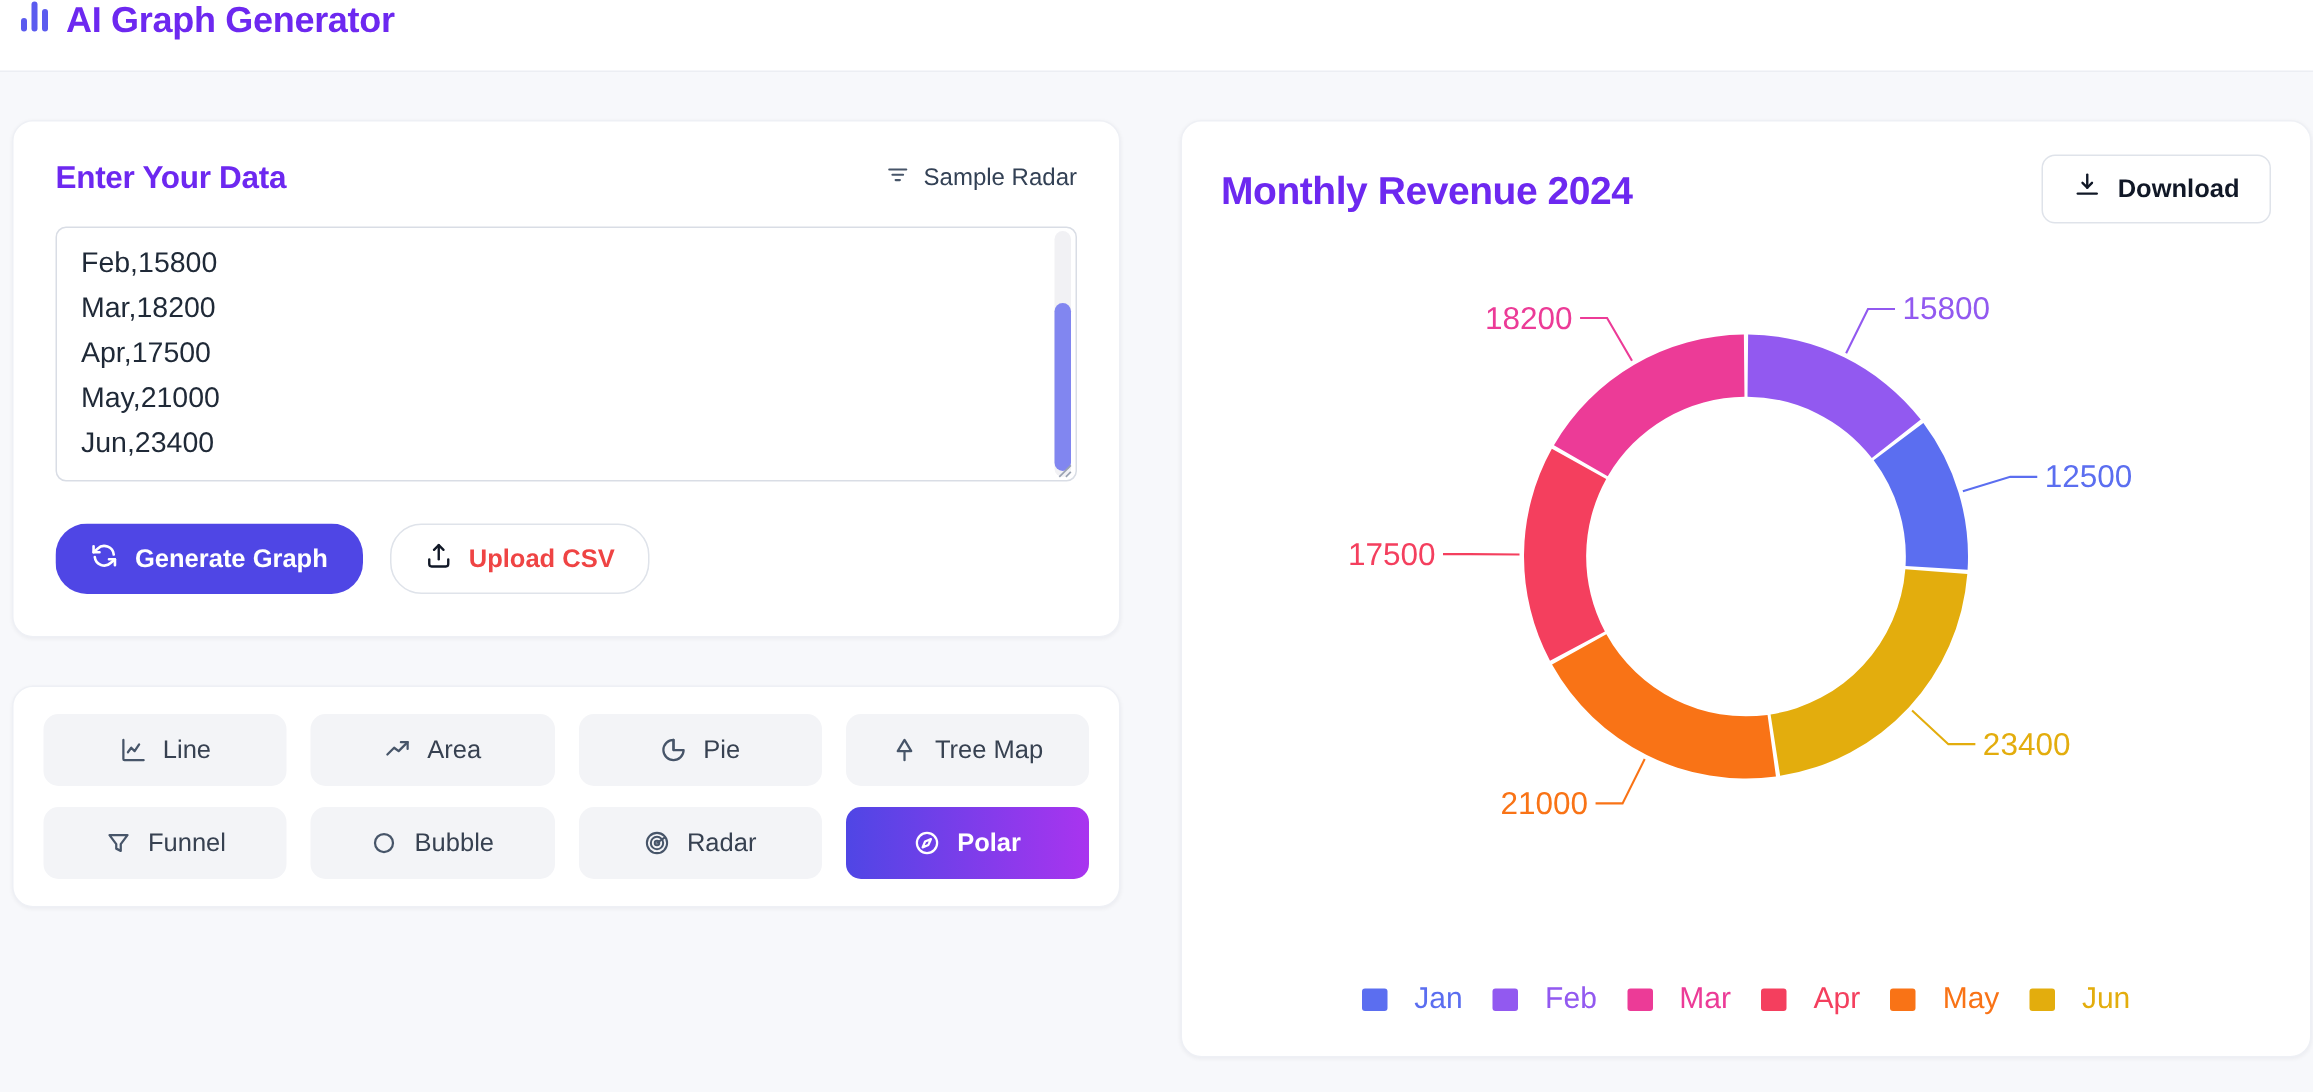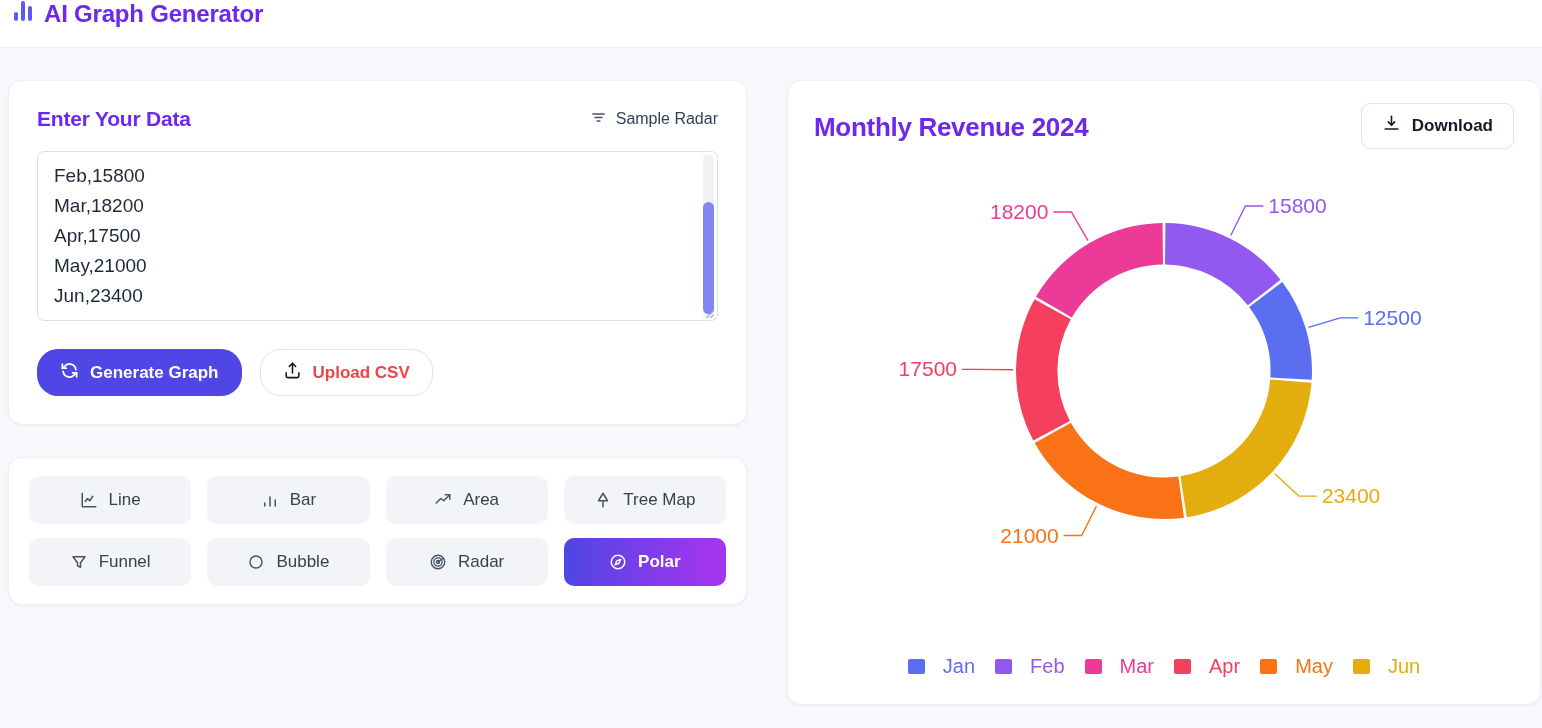--- a/index.html
+++ b/index.html
@@ -349,41 +349,40 @@
         <button class="type-btn">
           <span class="ico">
             <svg width="18" height="18" viewBox="0 0 24 24" fill="none" stroke="#475569" stroke-width="2" stroke-linecap="round" stroke-linejoin="round">
               <path d="M3 3v17a1 1 0 0 0 1 1h17"></path>
                 <path d="M7 14l3-4 3 3 4-6"></path>
             </svg>
           </span>
           <span>Line</span>
         </button>
 
-        <button class="type-btn">
-          <span class="ico">
-            <svg width="18" height="18" viewBox="0 0 24 24" fill="none" stroke="#475569" stroke-width="2" stroke-linecap="round">
-              <line x1="5" y1="16" x2="5" y2="20"></line>
-                <line x1="12" y1="8" x2="12" y2="20"></line>
-                <line x1="19" y1="12" x2="19" y2="20"></line>
-            </svg>
-          </span>
-          <span>Bar</span>
-        </button>
 
         <button class="type-btn">
           <span class="ico">
             <svg width="18" height="18" viewBox="0 0 24 24" fill="none" stroke="#475569" stroke-width="2" stroke-linecap="round" stroke-linejoin="round">
               <polyline points="3,16 9,10 13,13 21,5"></polyline>
                 <polyline points="15,5 21,5 21,11"></polyline>
             </svg>
           </span>
           <span>Area</span>
         </button>
 
+        <button class="type-btn">
+          <span class="ico">
+            <svg width="18" height="18" viewBox="0 0 24 24" fill="none" stroke="#475569" stroke-width="2" stroke-linecap="round" stroke-linejoin="round">
+              <path d="M12 3a9 9 0 1 0 9 9h-9z"></path>
+                <path d="M12 3v9"></path>
+            </svg>
+          </span>
+          <span>Pie</span>
+        </button>
 
         <button class="type-btn">
           <span class="ico">
             <svg width="18" height="18" viewBox="0 0 24 24" fill="none" stroke="#475569" stroke-width="2" stroke-linecap="round" stroke-linejoin="round">
               <path d="M12 3l6 10H6z"></path>
                 <path d="M12 13v8"></path>
             </svg>
           </span>
           <span>Tree Map</span>
         </button>

